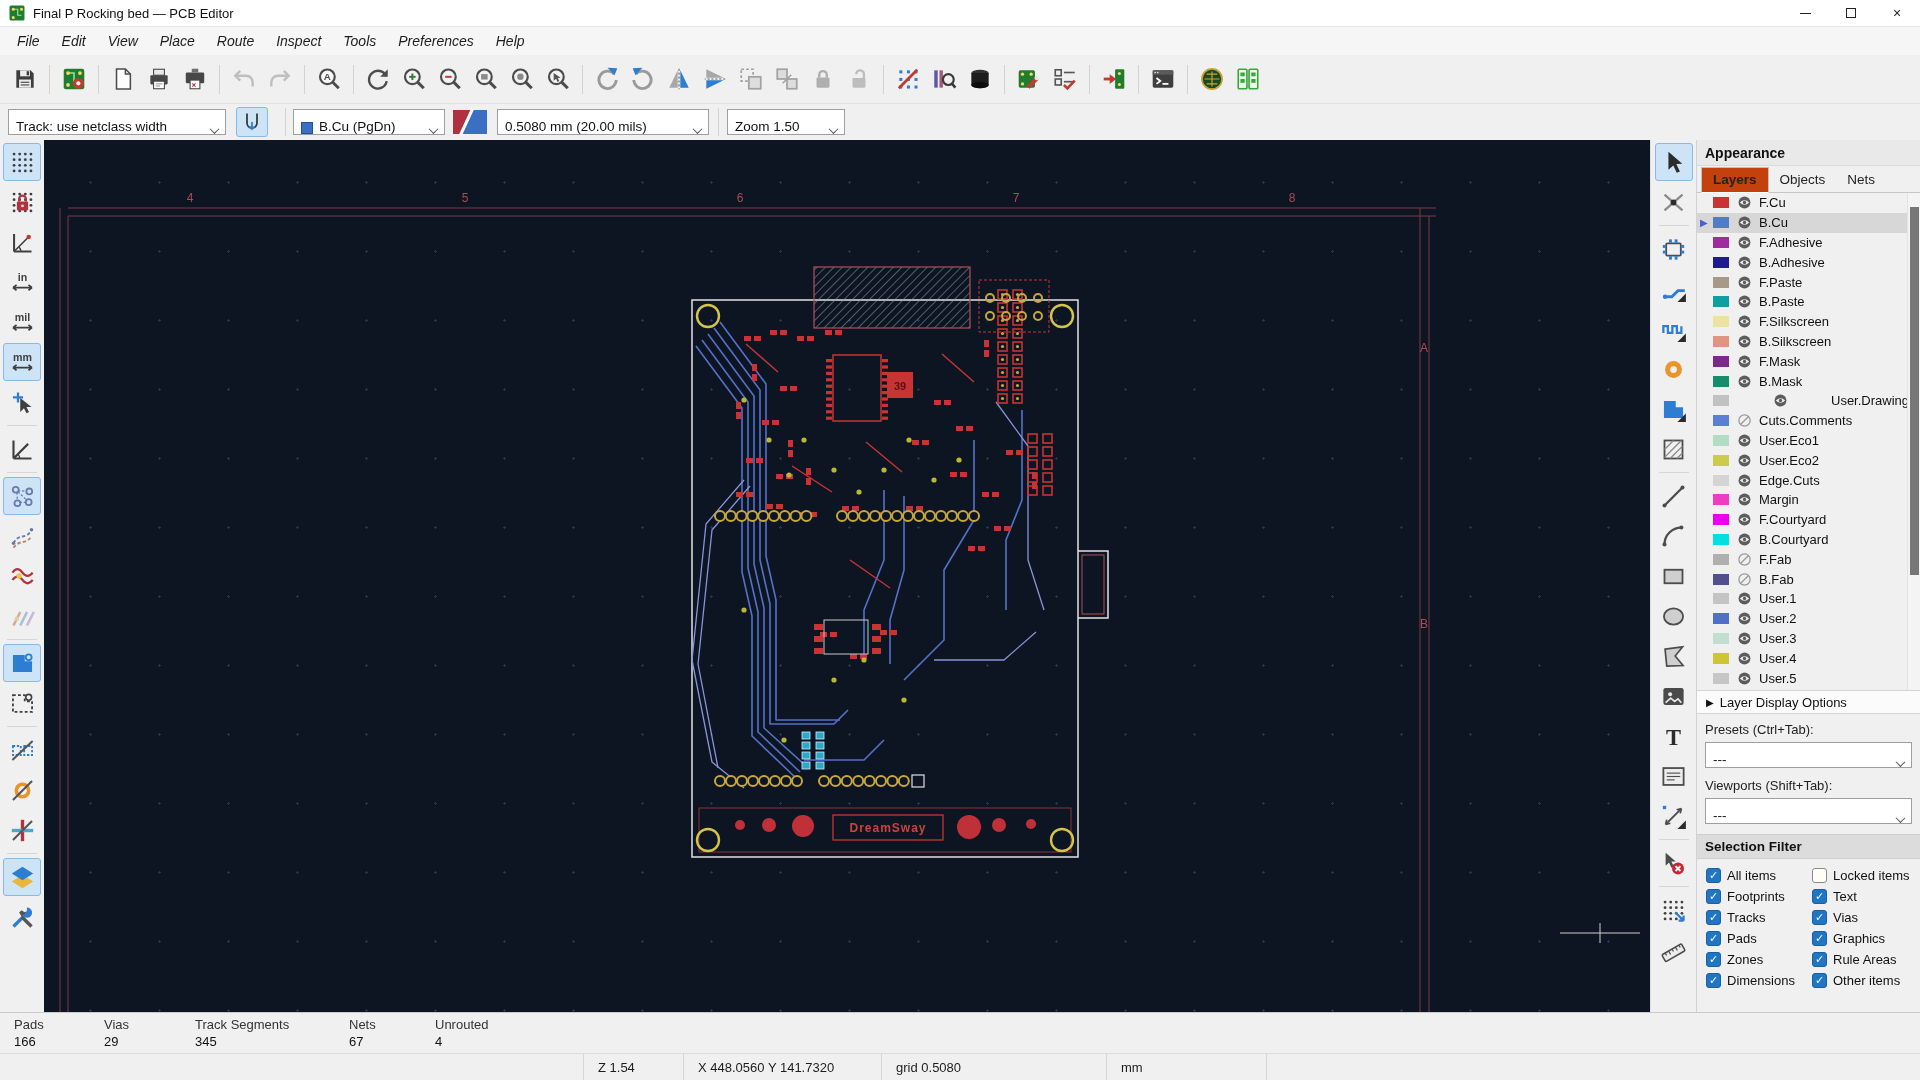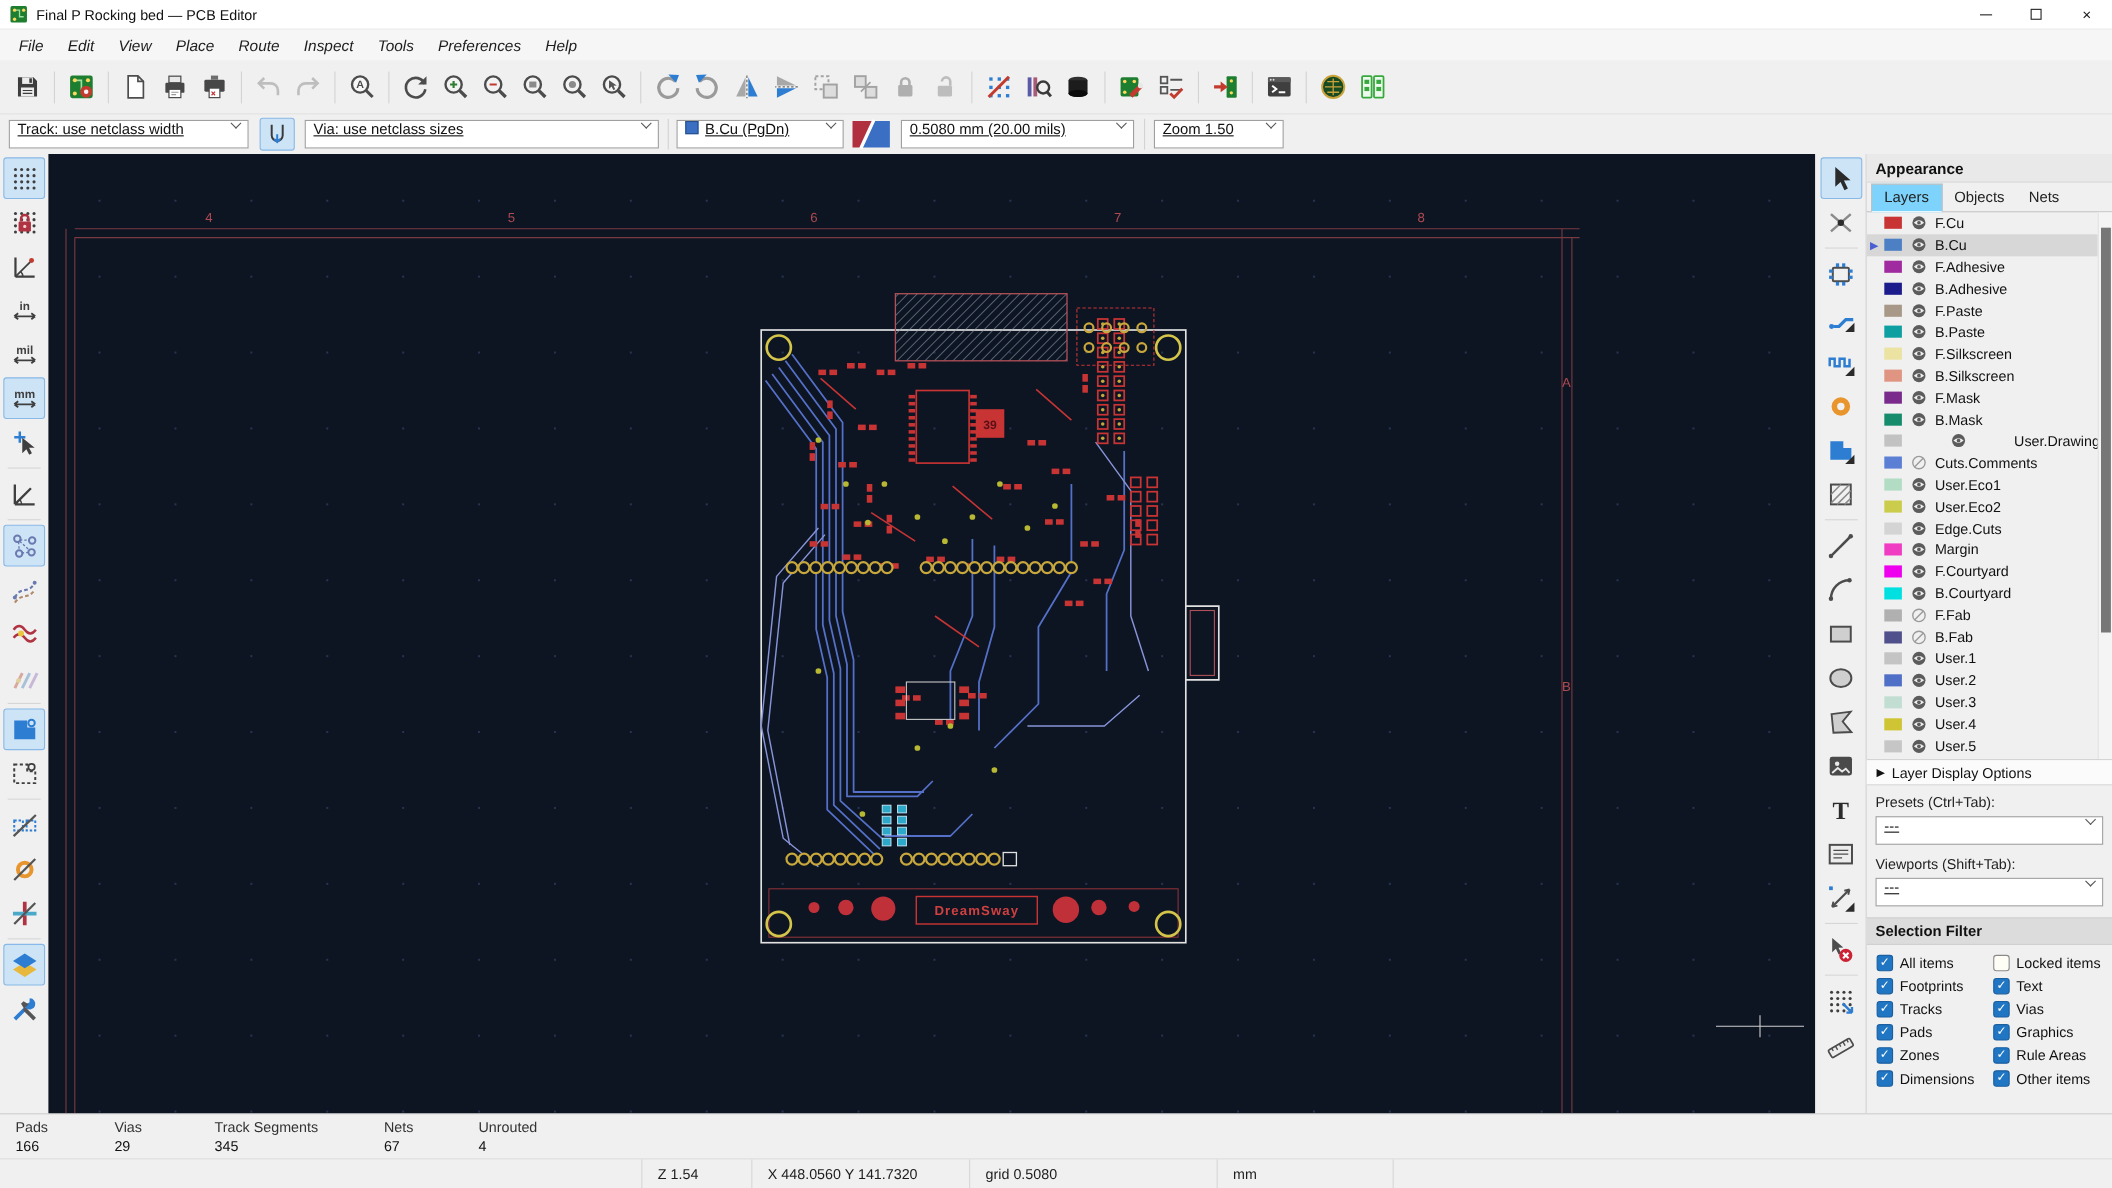--- a/index.html
+++ b/index.html
@@ -27,21 +27,21 @@
   .tbtn { width:34px; height:34px; border-radius:3px; display:flex; align-items:center;
     justify-content:center; flex:none; margin:0 1px; }
   .tbtn svg { width:26px; height:26px; display:block; }
   .tbtn.active { background:#cde4f7; border:1px solid #88b8e6; }
   .tbtn.disabled { opacity:.9; }
   .tsep { width:1px; height:29px; background:#d3d3d3; margin:0 6px; flex:none; }
 
   .tb2 { height:37px; background:#f0f0f0; border-top:1px solid #e2e2e2;
     display:flex; align-items:center; position:relative; }
   .combo { height:26px; background:#fff; border:1px solid #9f9f9f; display:flex;
-    align-items:flex-start; padding:0 7px; font-size:13.5px; color:#111; flex:none;text-decoration:underline; }
+    align-items:flex-end; padding:0 7px; font-size:13.5px; color:#111; flex:none; }
   .combo .chev { width:7px; height:7px; border-right:1.6px solid #555;
     border-bottom:1.6px solid #555; transform:rotate(45deg) translate(-1px,-1px);
     margin-left:auto; flex:none; }
   .combo .swatch-sq { width:12px; height:12px; background:#3a6fc4; border:1px solid #27508e;
     margin-right:6px; flex:none; }
   .sqbtn { width:32px; height:30px; border:1px solid #88b8e6; background:#cde4f7;
     border-radius:3px; display:flex; align-items:center; justify-content:center; flex:none; }
   .sqbtn svg { width:24px; height:24px; }
   .pairbtn { width:36px; height:28px; flex:none; display:flex; }
   .vline { width:1px; height:28px; background:#d3d3d3; flex:none; }
@@ -63,22 +63,22 @@
 
   
   .panel { width:224px; background:#f0f0f0; border-left:1px solid #d2d2d2;
     display:flex; flex-direction:column; flex:none; }
   .panel-header { height:26px; background:#e9e9e9; display:flex; align-items:center;
     padding-left:8px; font-weight:bold; font-size:14px; color:#111;
     border-bottom:1px solid #dadada; }
   .tabs { display:flex; height:27px; align-items:flex-end; padding-left:4px;
     border-bottom:1px solid #c6c6c6; }
   .tab { padding:4px 11px 5px; font-size:13.5px; color:#222; }
-  .tab.active { background:#7dd3fc; border:1px solid #c0c0c0; border-bottom:1px solid #fff;
-    margin-bottom:-1px; }
+  .tab.active { background:#c2410c; border:1px solid #c0c0c0; border-bottom:1px solid #fff;
+    margin-bottom:-1px;font-weight:bold; }
   .layers { position:relative; height:497px; overflow:hidden; }
   .lrow { display:flex; align-items:center; height:19.8px; padding-left:16px;text-align:center; }
   .lrow.selected { background:#d7d7d7; }
   .lrow .selarrow { position:absolute; left:3px; font-size:10px; color:#4a5fd0; }
   .sw { width:16px; height:11px; flex:none; }
   .eye { width:15px; height:15px; margin-left:8px; flex:none; display:flex; }
   .eye svg { width:15px; height:15px; }
   .lname { font-size:13px; margin-left:7px; color:#111; white-space:nowrap; }
   .scrollbar { position:absolute; right:0; top:0; width:13px; height:100%;
     background:#f4f4f4; border-left:1px solid #e2e2e2; }
@@ -412,24 +412,20 @@
       <span class="chev"></span>
   </div>
   <div style="width:10px"></div>
   <div class="sqbtn">
     <svg viewBox="0 0 24 24">
         <path d="M7 3.5 V13 a5 5 0 0 0 10 0 V3.5" fill="none" stroke="#3a3a3a" stroke-width="1.8"></path>
         <path d="M12 12 v7 M9.3 16.4 L12 19.1 l2.7 -2.7" fill="none" stroke="#2d7dd2" stroke-width="1.8"></path>
       </svg>
   </div>
   <div style="width:9px"></div>
-  <div class="combo" style="width:322px">
-    <span>Via: use netclass sizes</span>
-      <span class="chev"></span>
-  </div>
   <div style="width:8px"></div>
     <div class="vline"></div>
     <div style="width:7px"></div>
   <div class="combo" style="width:152px">
     <span class="swatch-sq" style="background: rgb(58, 111, 196);"></span>
     <span>B.Cu (PgDn)</span>
       <span class="chev"></span>
   </div>
   <div style="width:7px"></div>
   <div class="pairbtn">

